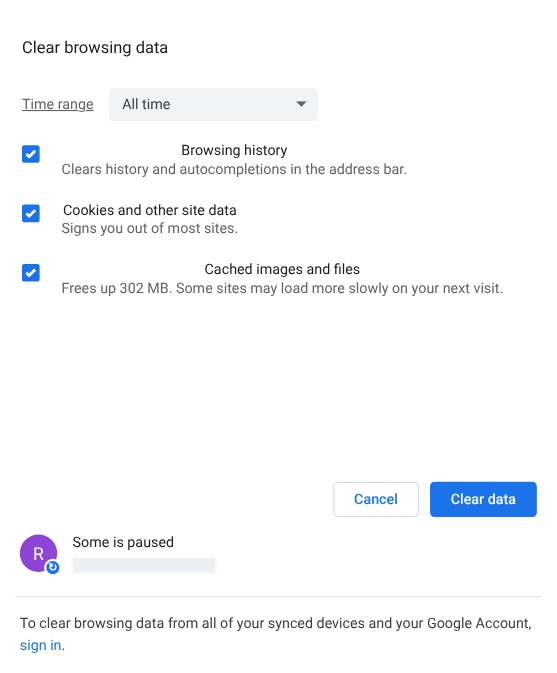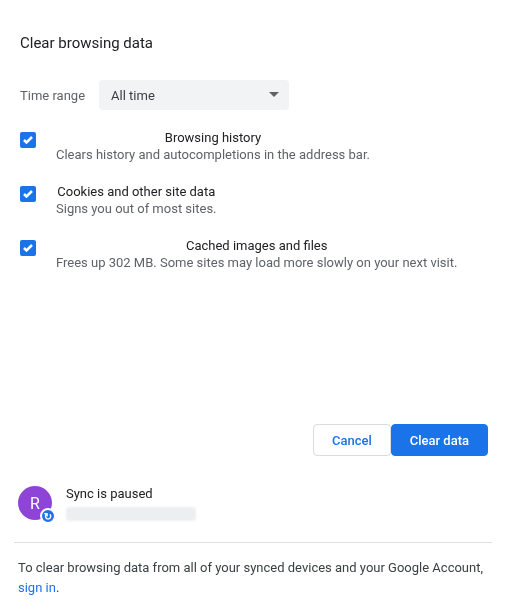--- a/index.html
+++ b/index.html
@@ -47,20 +47,21 @@
     }
     .row-time {
       display: flex;
       align-items: center;
       gap: 14px;
       padding: 18px 2px 0 2px;
     }
     .time-label {
       color: #5f6368;
       font-size: 13px;
+      text-decoration: underline;
     }
     .select {
       width: 190px;
       height: 30px;
       background: #f1f3f4;
       border-radius: 4px;
       display: flex;
       align-items: center;
       justify-content: space-between;
       padding: 0 10px 0 12px;
@@ -89,23 +90,23 @@
       margin-top: 2px;
       flex-shrink: 0;
       cursor: pointer;
     }
     .checkbox svg { stroke: #fff; stroke-width: 2.5; fill: none; }
     .opt-label { color: #202124; font-size: 13px; text-align: center; }
     .opt-desc { color: #5f6368; font-size: 13px; margin-top: 2px; }
     .actions {
       position: absolute;
       right: 18px;
-      top: 424px;
-      display: flex;
-      gap: 0;
+      top: 438px;
+      display: flex;
+      gap: 10px;
       align-items: flex-end;
     }
     .btn {
       height: 32px;
       padding: 0 18px;
       border-radius: 4px;
       font-size: 13px;
       font-weight: 500;
       cursor: pointer;
       display: flex;
@@ -241,21 +242,21 @@
   <div class="btn btn-secondary">Cancel</div>
   <div class="btn btn-primary">Clear data</div>
 </div>
 
 <div class="sync-row">
   <div class="avatar">
     <span>R</span>
     <div class="avatar-badge">↻</div>
   </div>
   <div>
-    <div class="sync-text">Sync is paused</div>
+    <div class="sync-text">Some is paused</div>
     <div class="sync-blur"></div>
   </div>
 </div>
 
 <div class="divider"></div>
 
 <div class="footer">
   <span>To clear browsing data from all of your synced devices and your Google Account, </span><span class="link">sign in</span><span>.</span>
 </div>
 

